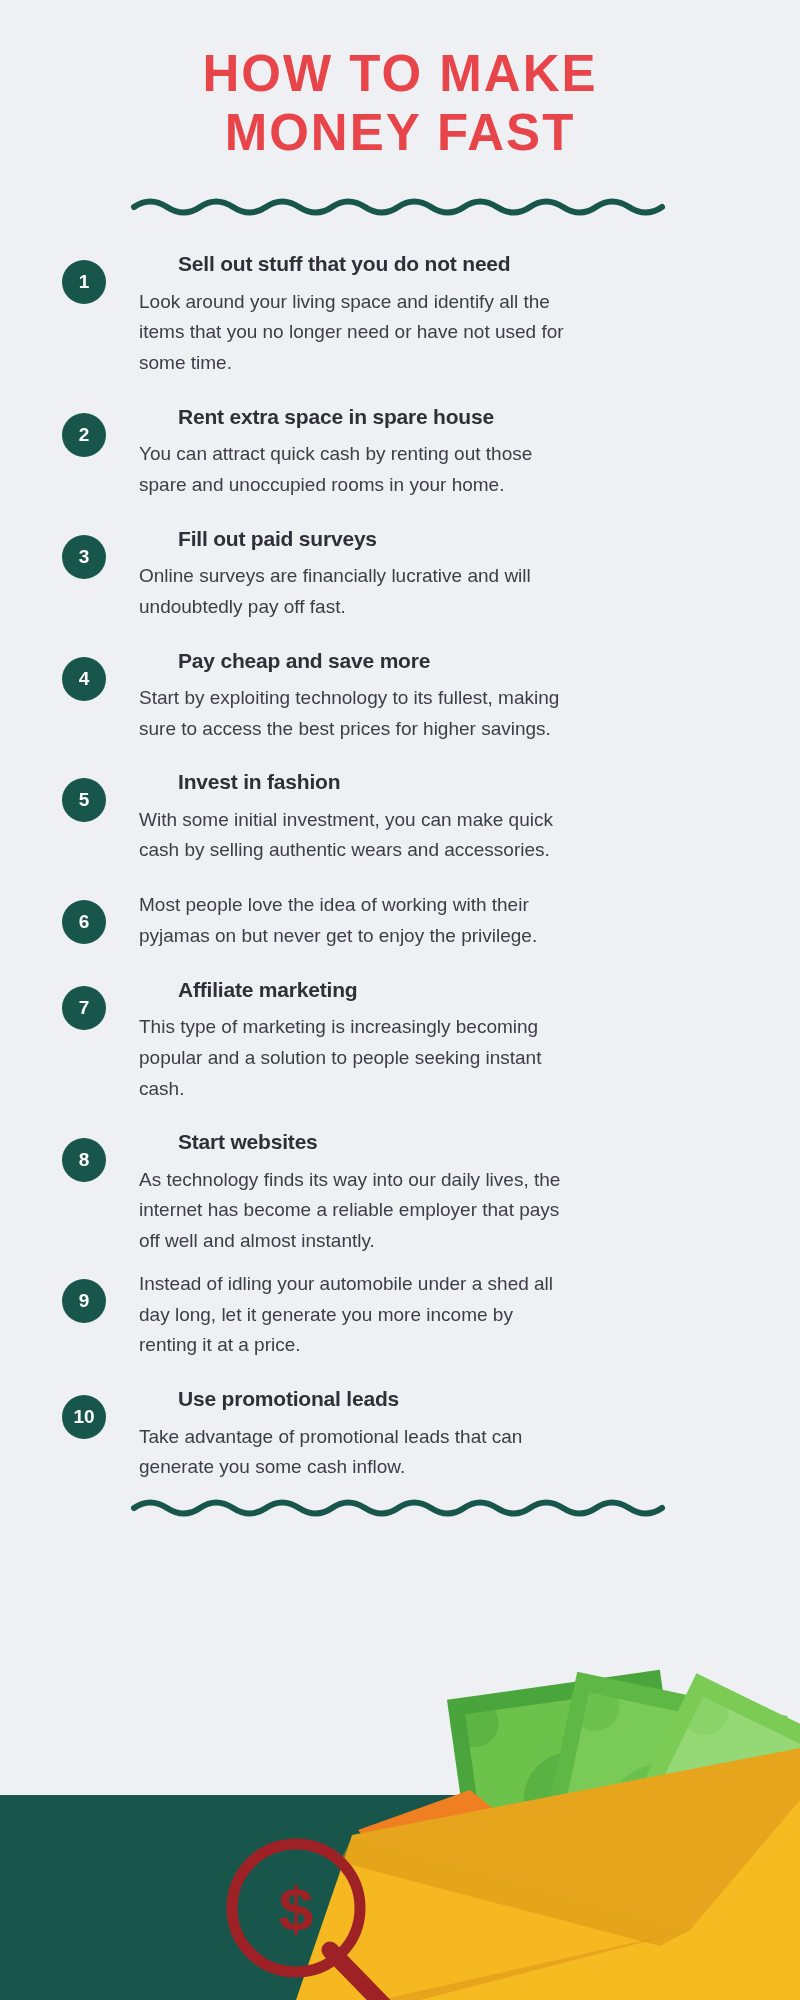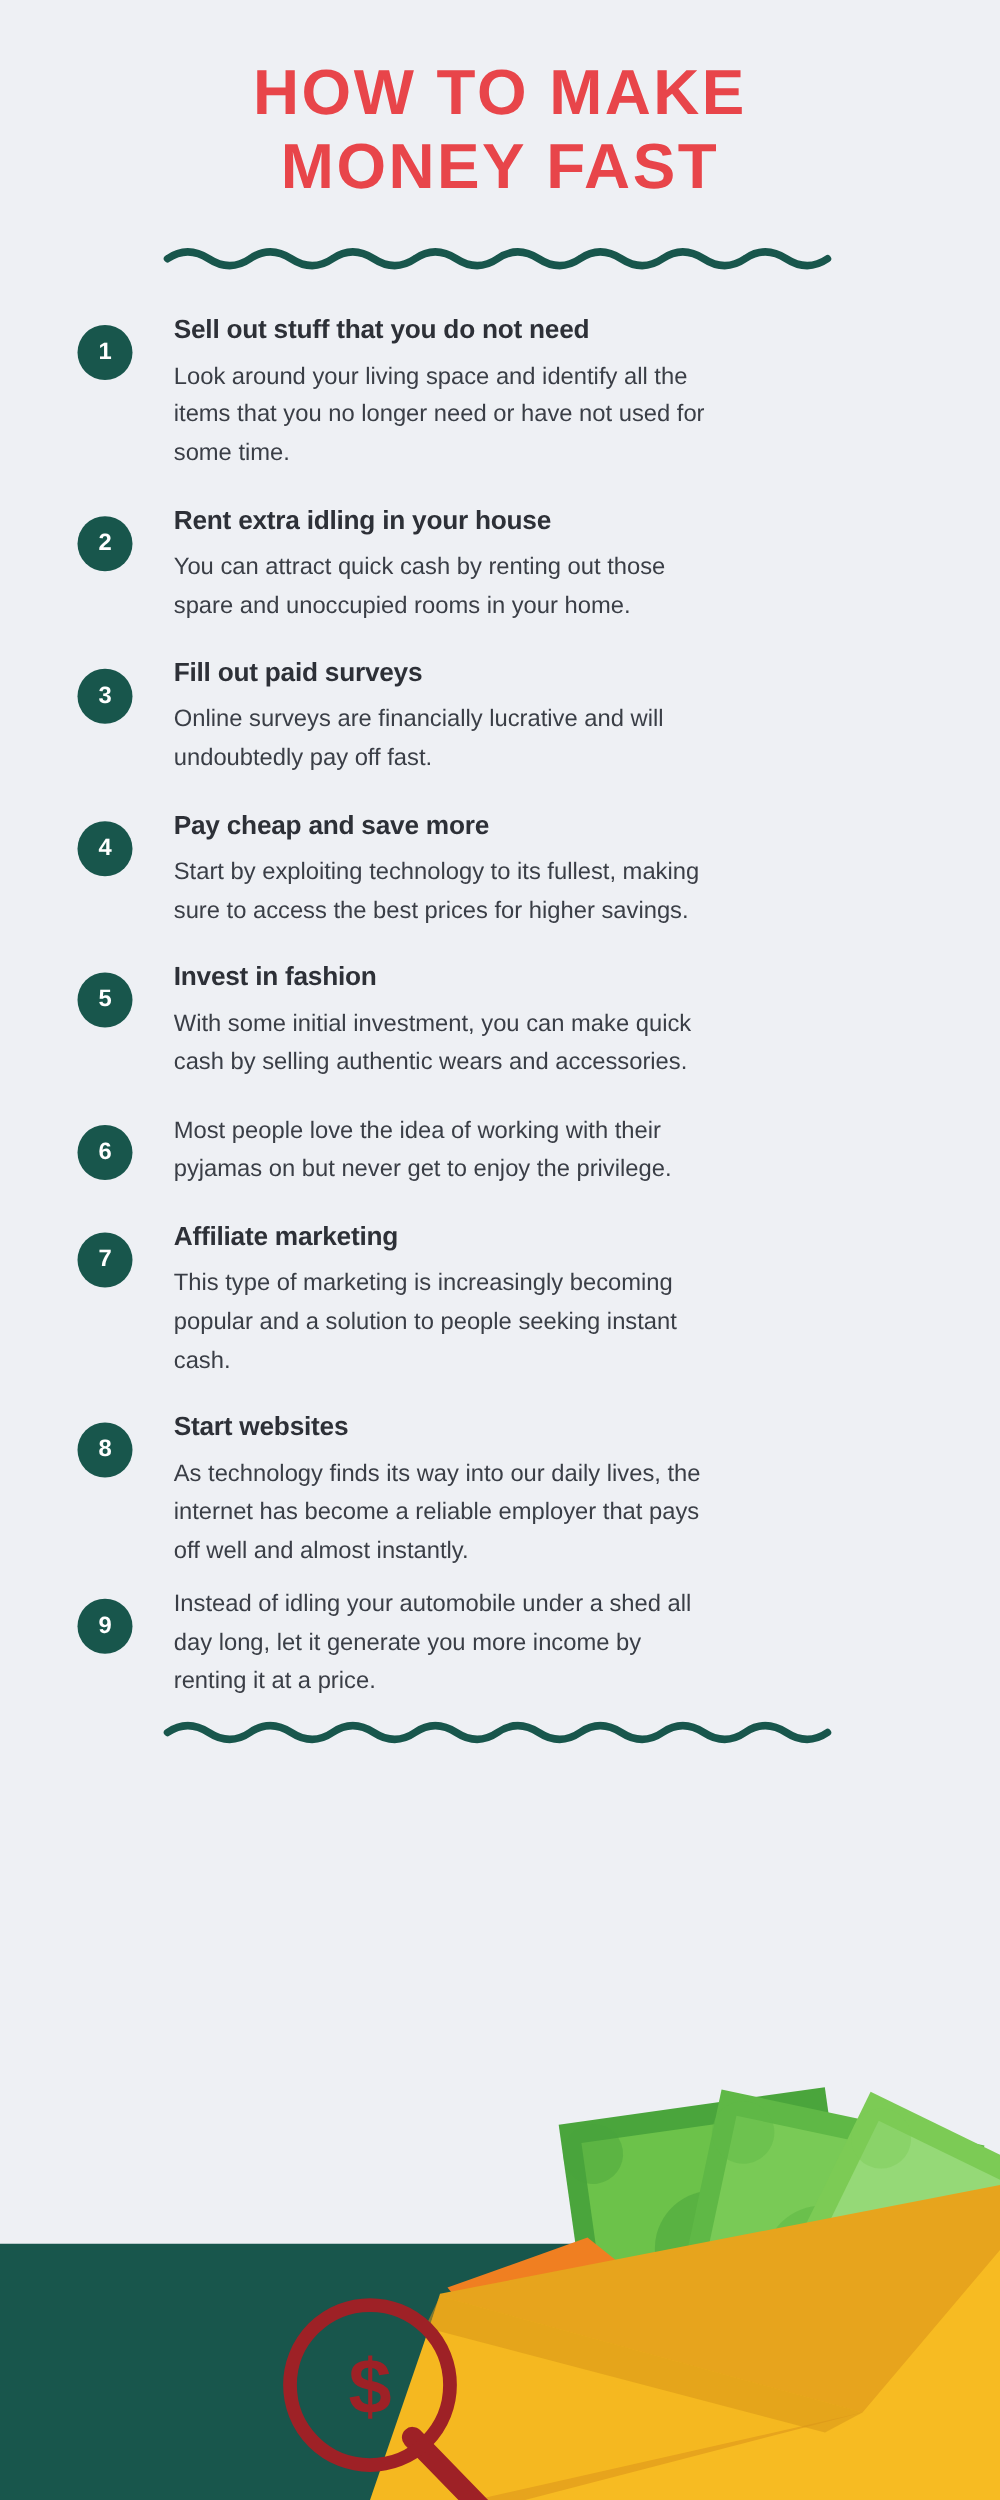--- a/index.html
+++ b/index.html
@@ -84,20 +84,21 @@
     padding-top: 2px;
   }
 
   .item-title {
     color: #2d3037;
     font-weight: 700;
     font-size: 21px;
     line-height: 1.3;
     letter-spacing: -0.2px;
     margin-bottom: 9px;
+    margin-left: 39px;
   }
 
   .item-desc {
     color: #3a3e46;
     font-size: 19px;
     line-height: 1.62;
     max-width: 430px;
   }
 
   
@@ -148,21 +149,21 @@
       <div class="badge">1</div>
       <div class="item-body">
         <div class="item-title">Sell out stuff that you do not need</div>
         <div class="item-desc">Look around your living space and identify all the items that you no longer need or have not used for some time.</div>
       </div>
     </li>
 
     <li class="item">
       <div class="badge">2</div>
       <div class="item-body">
-        <div class="item-title">Rent extra idling in your house</div>
+        <div class="item-title">Rent extra space in spare house</div>
         <div class="item-desc">You can attract quick cash by renting out those spare and unoccupied rooms in your home.</div>
       </div>
     </li>
 
     <li class="item">
       <div class="badge">3</div>
       <div class="item-body">
         <div class="item-title">Fill out paid surveys</div>
         <div class="item-desc">Online surveys are financially lucrative and will undoubtedly pay off fast.</div>
       </div>
@@ -207,20 +208,27 @@
       </div>
     </li>
 
     <li class="item">
       <div class="badge">9</div>
       <div class="item-body">
         <div class="item-desc">Instead of idling your automobile under a shed all day long, let it generate you more income by renting it at a price.</div>
       </div>
     </li>
 
+    <li class="item">
+      <div class="badge">10</div>
+      <div class="item-body">
+        <div class="item-title">Use promotional leads</div>
+        <div class="item-desc">Take advantage of promotional leads that can generate you some cash inflow.</div>
+      </div>
+    </li>
 
   </ul>
 
   <svg class="wave wave-bottom" width="540" height="26" viewBox="0 0 540 26">
     <path d="M4,9 Q20,-2 37,9 T70,9 T103,9 T136,9 T169,9 T202,9 T235,9 T268,9 T301,9 T334,9 T367,9 T400,9 T433,9 T466,9 T499,9 T532,9" fill="none" stroke="#18564c" stroke-width="6" stroke-linecap="round"></path>
   </svg>
 
   <div class="footer">
     <div class="footer-band"></div>
 

